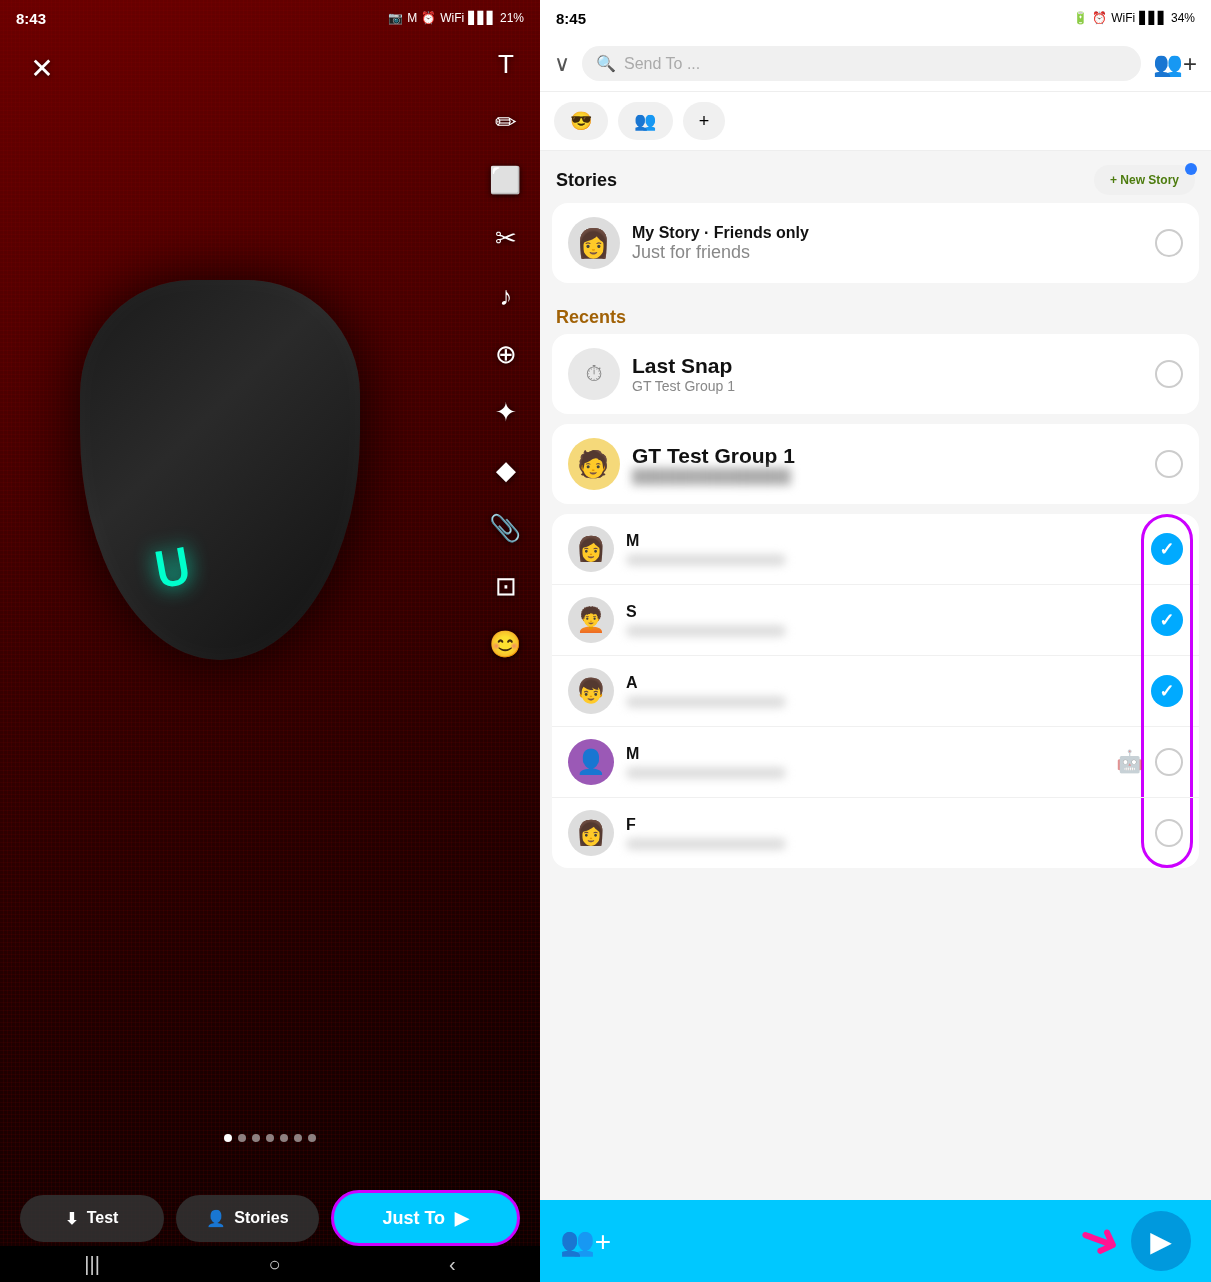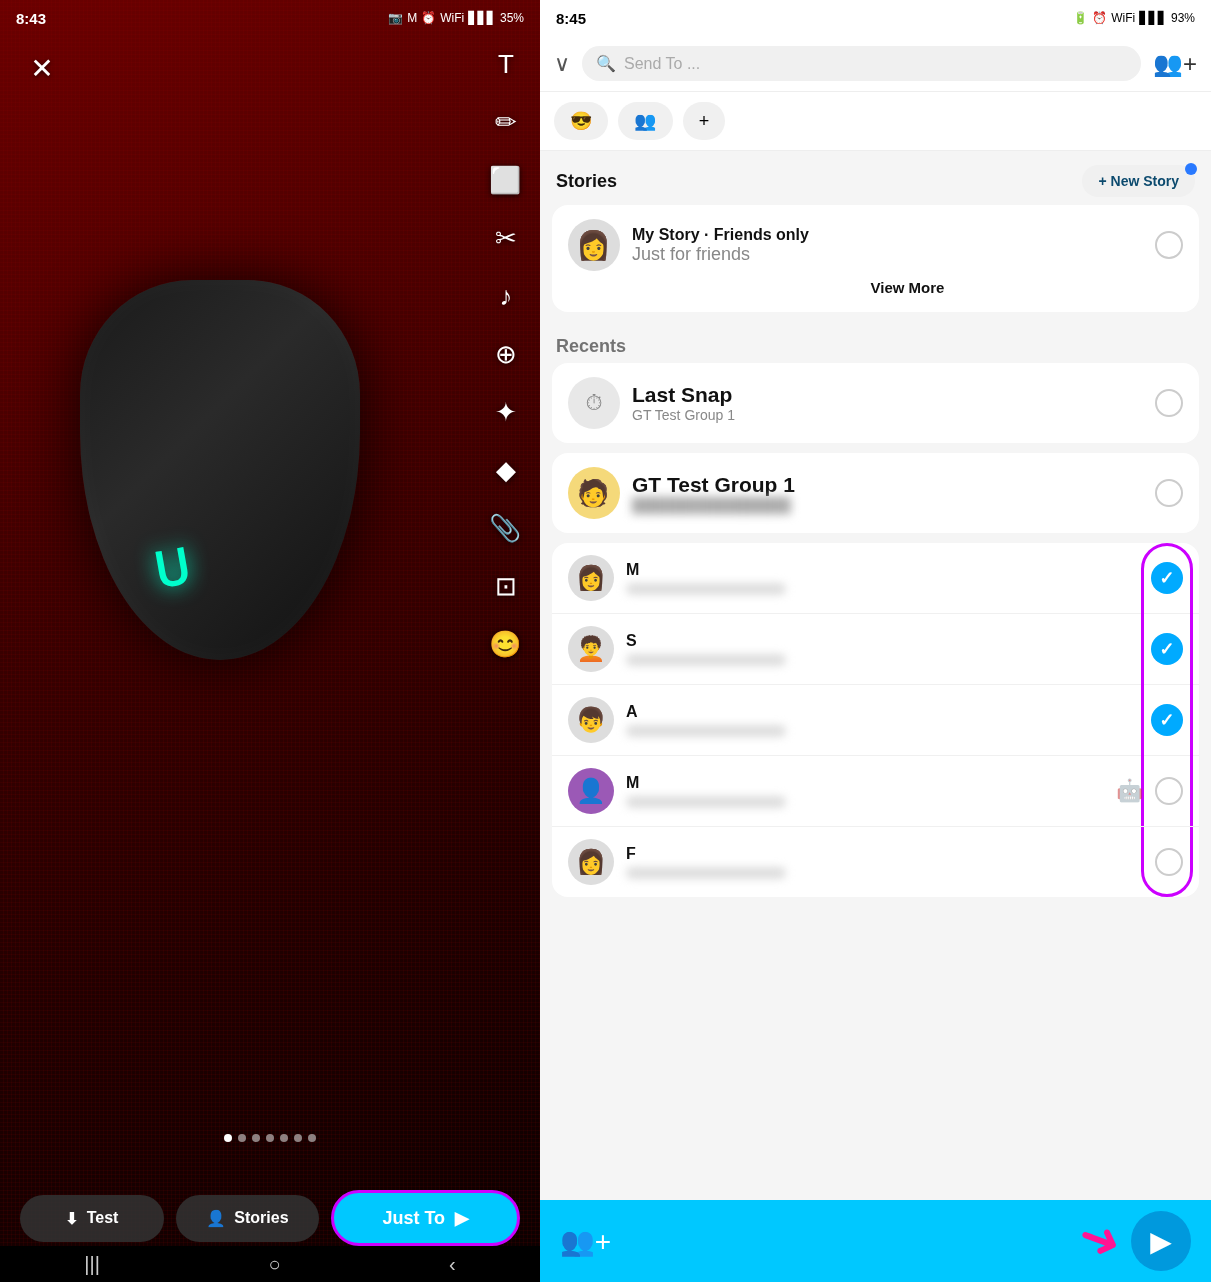--- a/index.html
+++ b/index.html
@@ -306,23 +306,23 @@
     .section-title {
       font-size: 18px;
       font-weight: 700;
       color: #111;
     }
     .new-story-btn {
       background: #f0f0f0;
       border: none;
       border-radius: 50px;
       padding: 8px 16px;
-      font-size: 14px;
+      font-size: 12px;
       font-weight: 600;
-      color: #0c4a6e;
+      color: #4d7c0f;
       display: flex;
       align-items: center;
       gap: 4px;
       position: relative;
     }
     .blue-dot {
       width: 12px;
       height: 12px;
       background: #2979ff;
       border-radius: 50%;
@@ -387,21 +387,21 @@
       cursor: pointer;
     }
 
     
     .recents-header {
       padding: 14px 16px 6px;
     }
     .recents-title {
       font-size: 18px;
       font-weight: 700;
-      color: #737373;
+      color: #a16207;
     }
 
     
     .contact-card {
       background: white;
       border-radius: 16px;
       margin: 0 12px 10px;
       padding: 14px 16px;
     }
     .contact-row {
@@ -557,21 +557,21 @@
   <div class="mouse-logo">ᑌ</div>
 
   <div class="status-bar-left">
     <span class="status-time-left">8:43</span>
     <div class="status-icons-left">
       <span>📷</span>
       <span>M</span>
       <span>⏰</span>
       <span>WiFi</span>
       <span>▋▋▋</span>
-      <span>35%</span>
+      <span>21%</span>
     </div>
   </div>
 
   <div class="close-btn">✕</div>
 
   <div class="right-toolbar">
     <div class="toolbar-icon">T</div>
     <div class="toolbar-icon">✏</div>
     <div class="toolbar-icon">⬜</div>
     <div class="toolbar-icon">✂</div>
@@ -618,21 +618,21 @@
 
 <div class="right-panel">
 
   <div class="status-bar-right">
     <span class="status-time-right">8:45</span>
     <div class="status-icons-right">
       <span>🔋</span>
       <span>⏰</span>
       <span>WiFi</span>
       <span>▋▋▋</span>
-      <span>93%</span>
+      <span>34%</span>
     </div>
   </div>
 
   <div class="search-bar-row">
     <span class="chevron-down">∨</span>
     <div class="search-input-container">
       <span class="search-icon-inner">🔍</span>
       <span class="search-placeholder">Send To ...</span>
     </div>
     <span class="add-friends-icon">👥+</span>
@@ -662,23 +662,20 @@
 
     <div class="story-card">
       <div class="story-card-row">
         <div class="story-avatar">👩</div>
         <div class="story-info">
           <div class="story-name">My Story · Friends only</div>
           <div class="story-sub">Just for friends</div>
         </div>
         <div class="story-circle"></div>
       </div>
-      <button class="view-more-btn">
-        <span>View More</span>
-      </button>
     </div>
 
     <div class="recents-header">
       <span class="recents-title">Recents</span>
     </div>
 
     <div class="contact-card">
       <div class="contact-row">
         <div class="contact-avatar" style="background:#e8e8e8; font-size:22px; color:#888;">⏱</div>
         <div class="contact-info">

